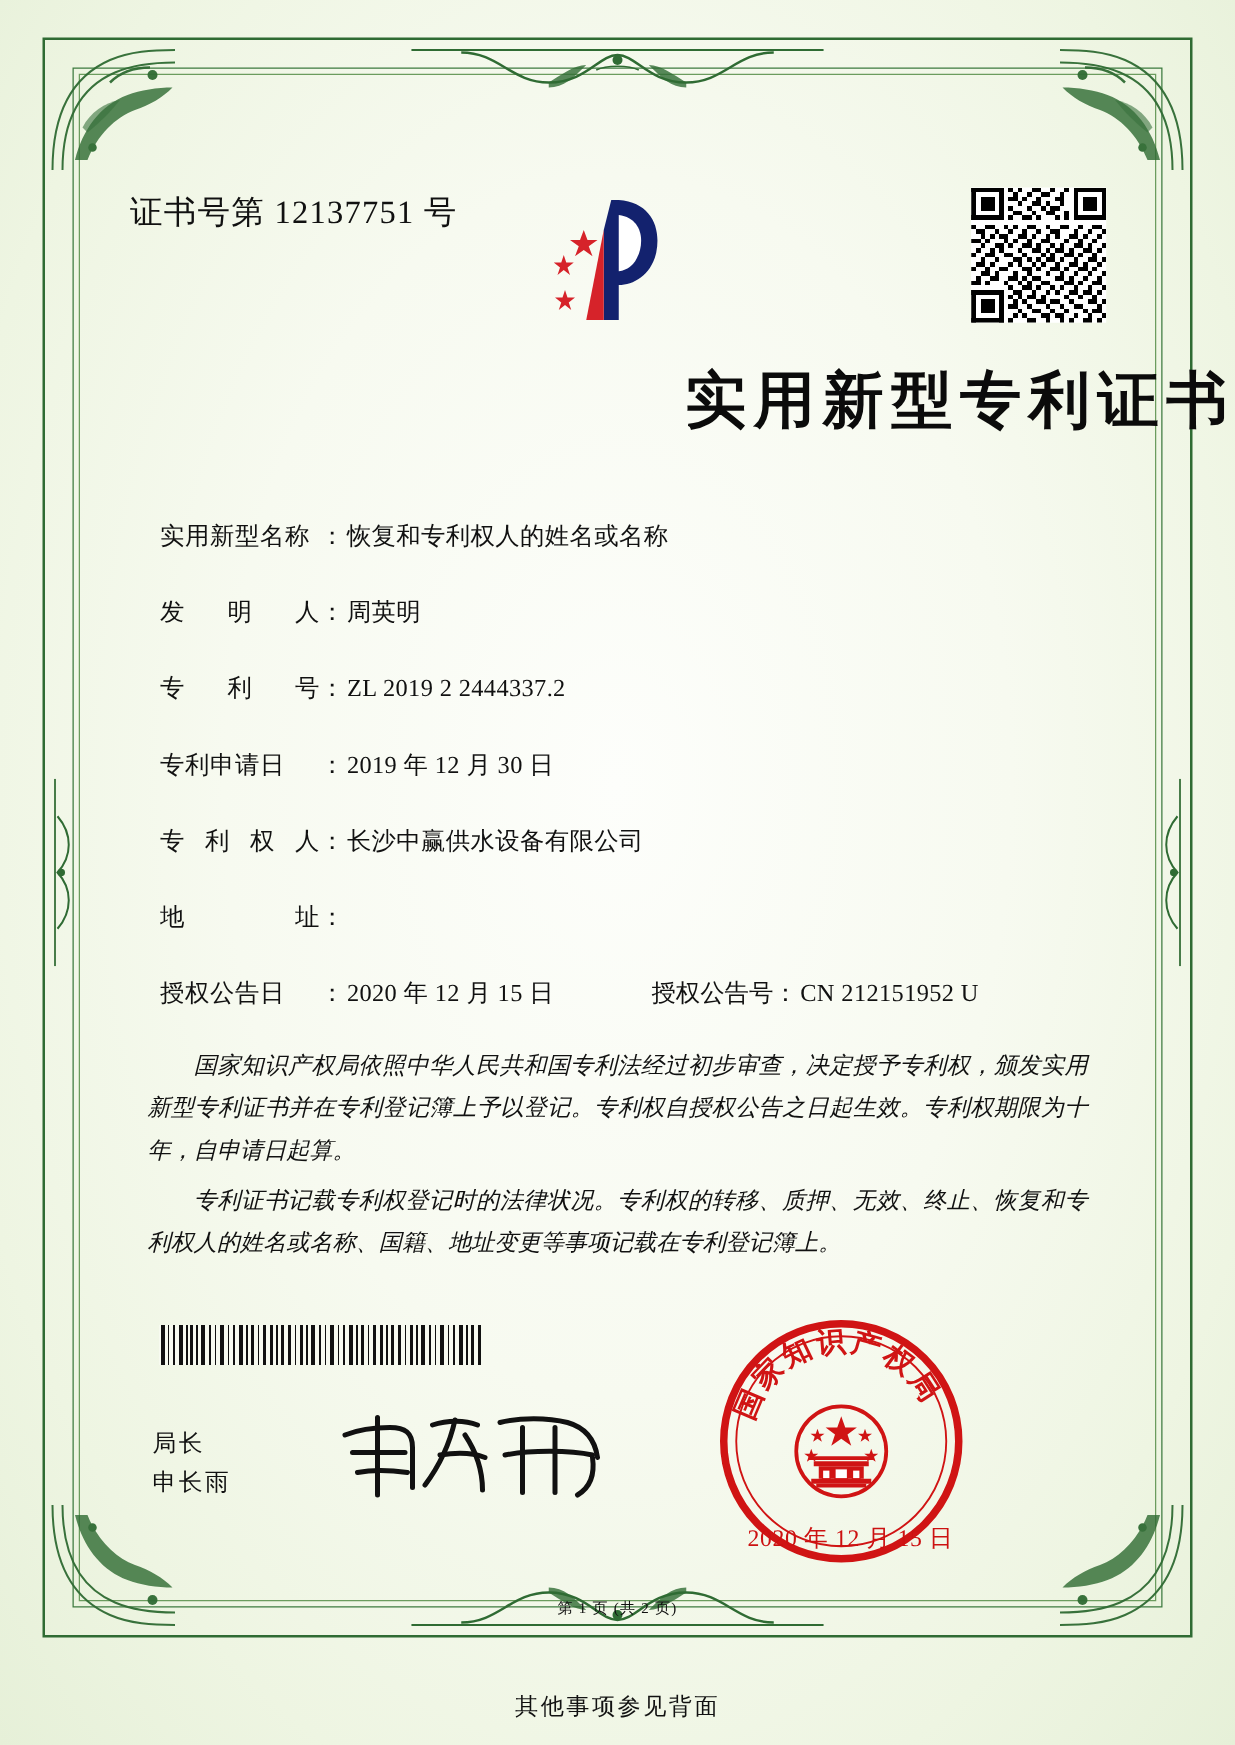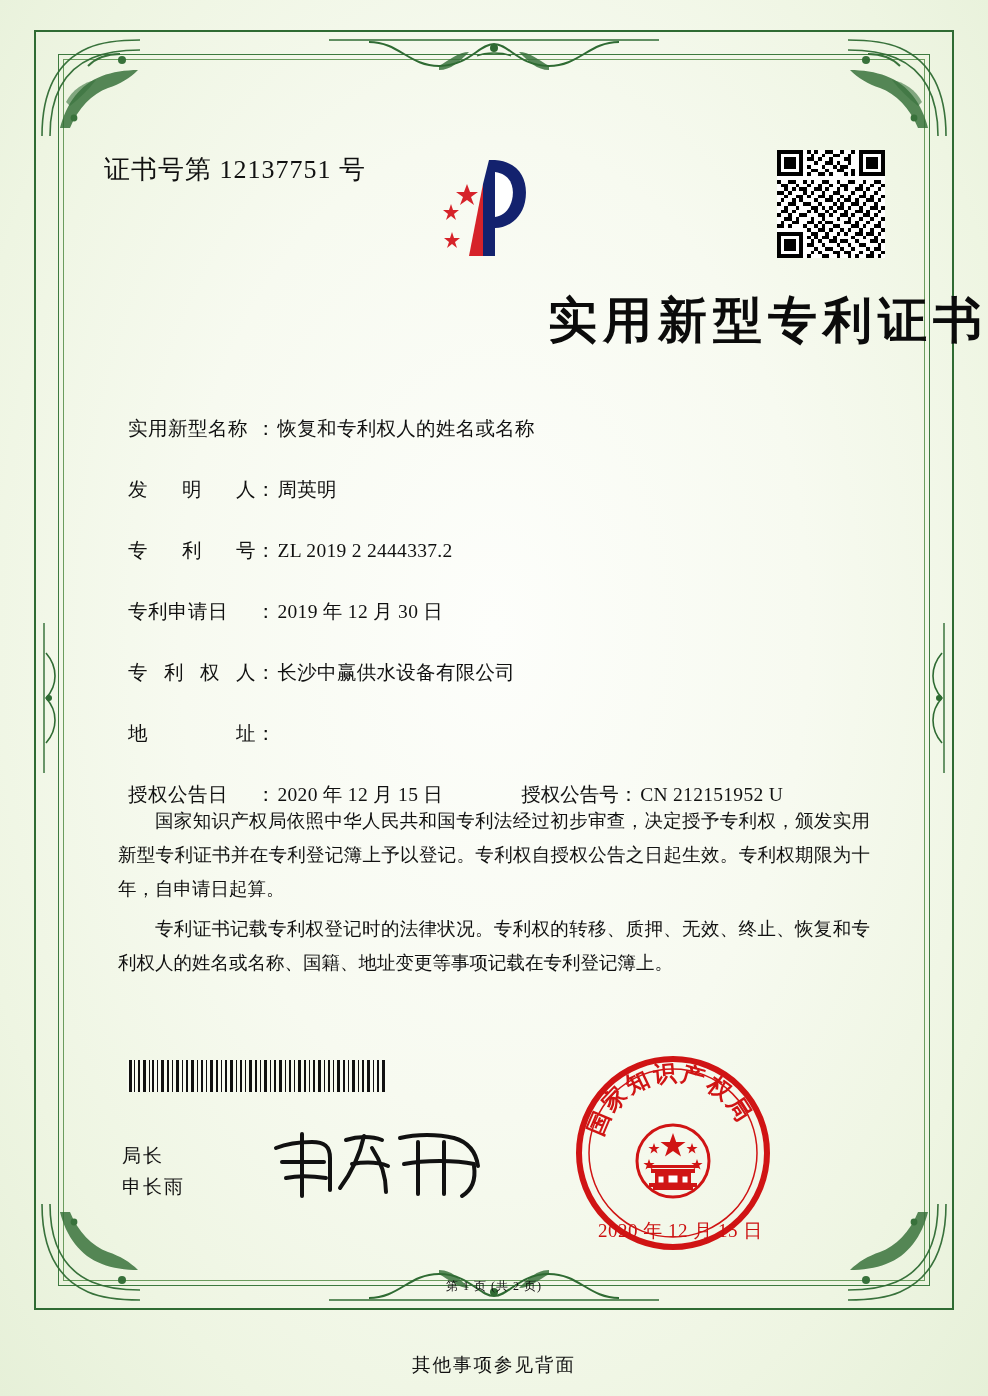--- a/index.html
+++ b/index.html
@@ -153,26 +153,27 @@
   }
   .field-label.nospread { text-align-last: left; }
   .field-colon { margin: 0 2px 0 0; }
   .field-value { letter-spacing: 0.3px; }
 
   .row-pubdate { display: flex; align-items: baseline; margin-bottom: 32px; white-space: nowrap; }
   .pub-gap { display:inline-block; width: 78px; }
 
   .paragraphs {
     position: absolute;
-    left: 118px; top: 804px;
+    left: 118px; top: 836px;
     width: 752px;
     font-size: 18.5px;
     line-height: 34px;
     color: #111;
     text-align: justify;
+    font-style: italic;
   }
   .paragraphs p { margin: 0 0 6px 0; text-indent: 2em; }
 
   
   .barcode {
     position: absolute;
     left: 127px; top: 1060px;
     width: 262px; height: 32px;
   }
   .barcode svg { width:100%; height:100%; display:block; }

